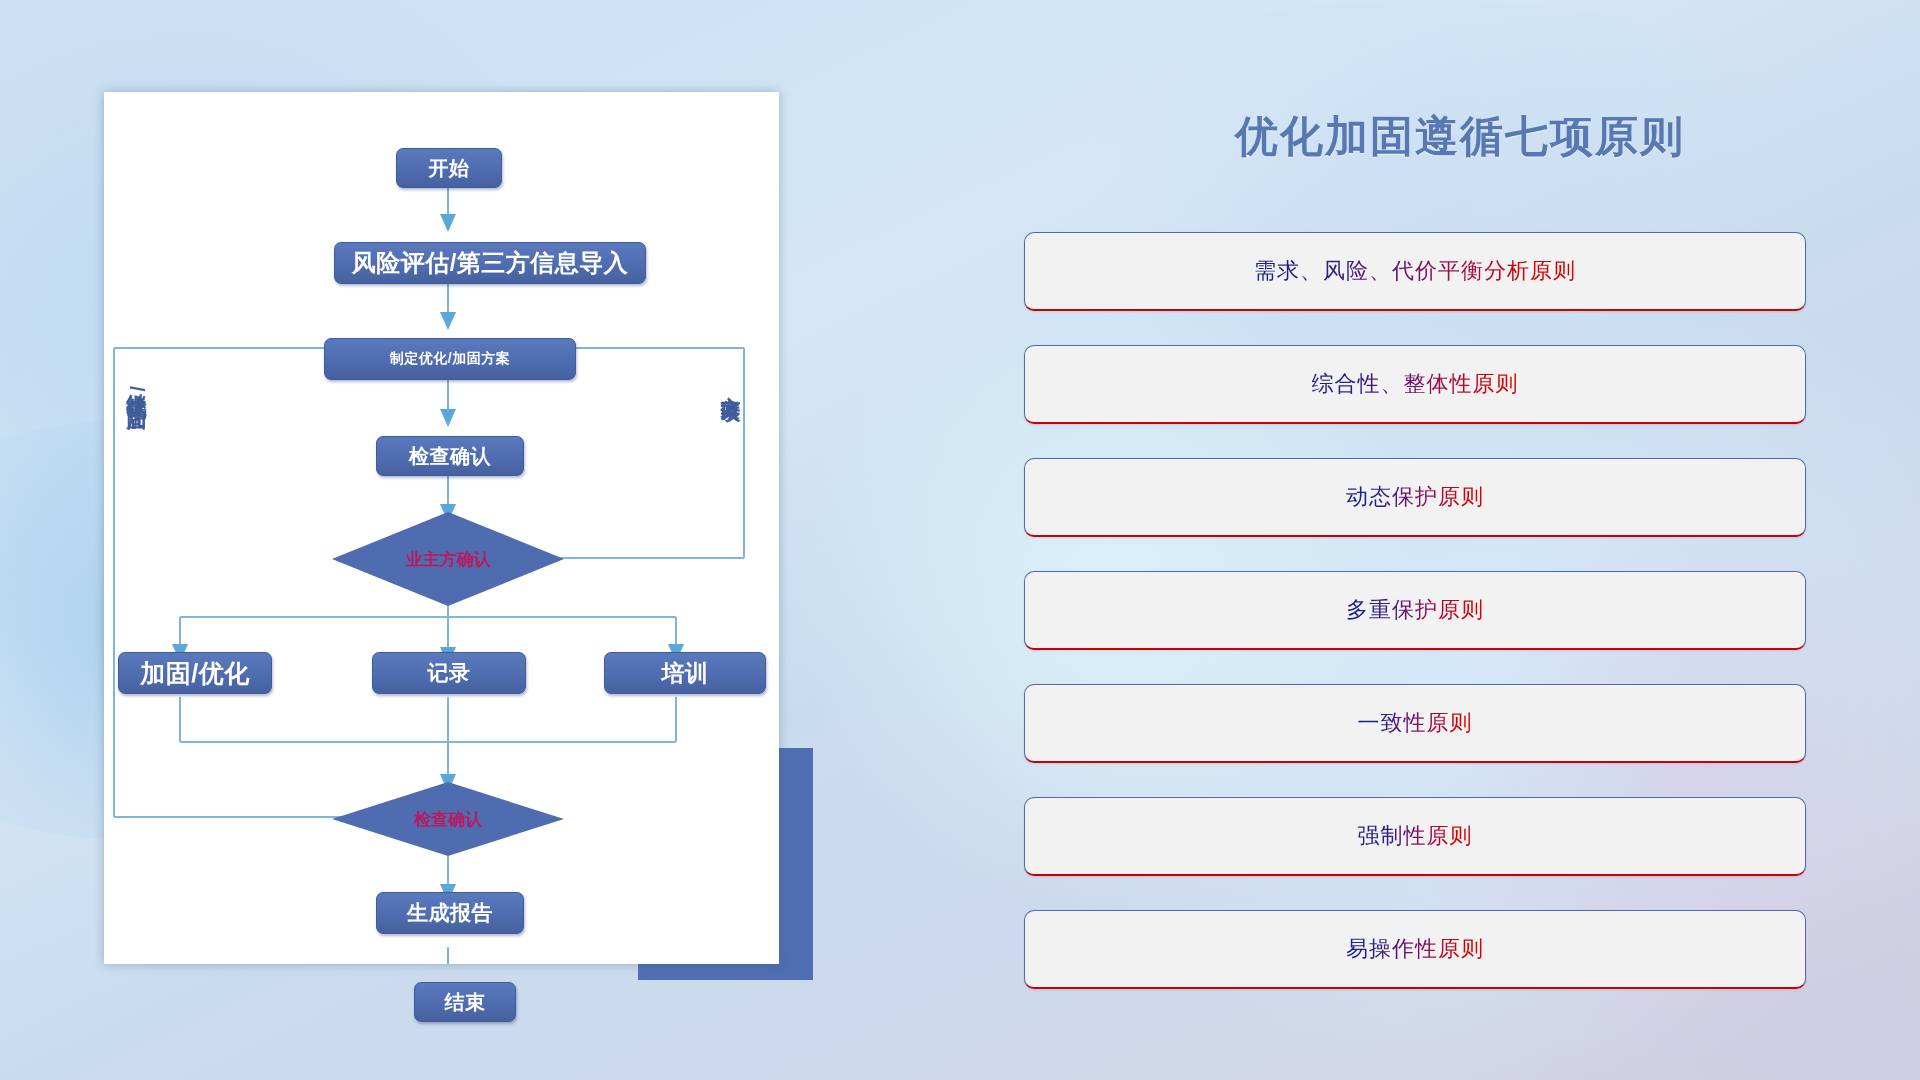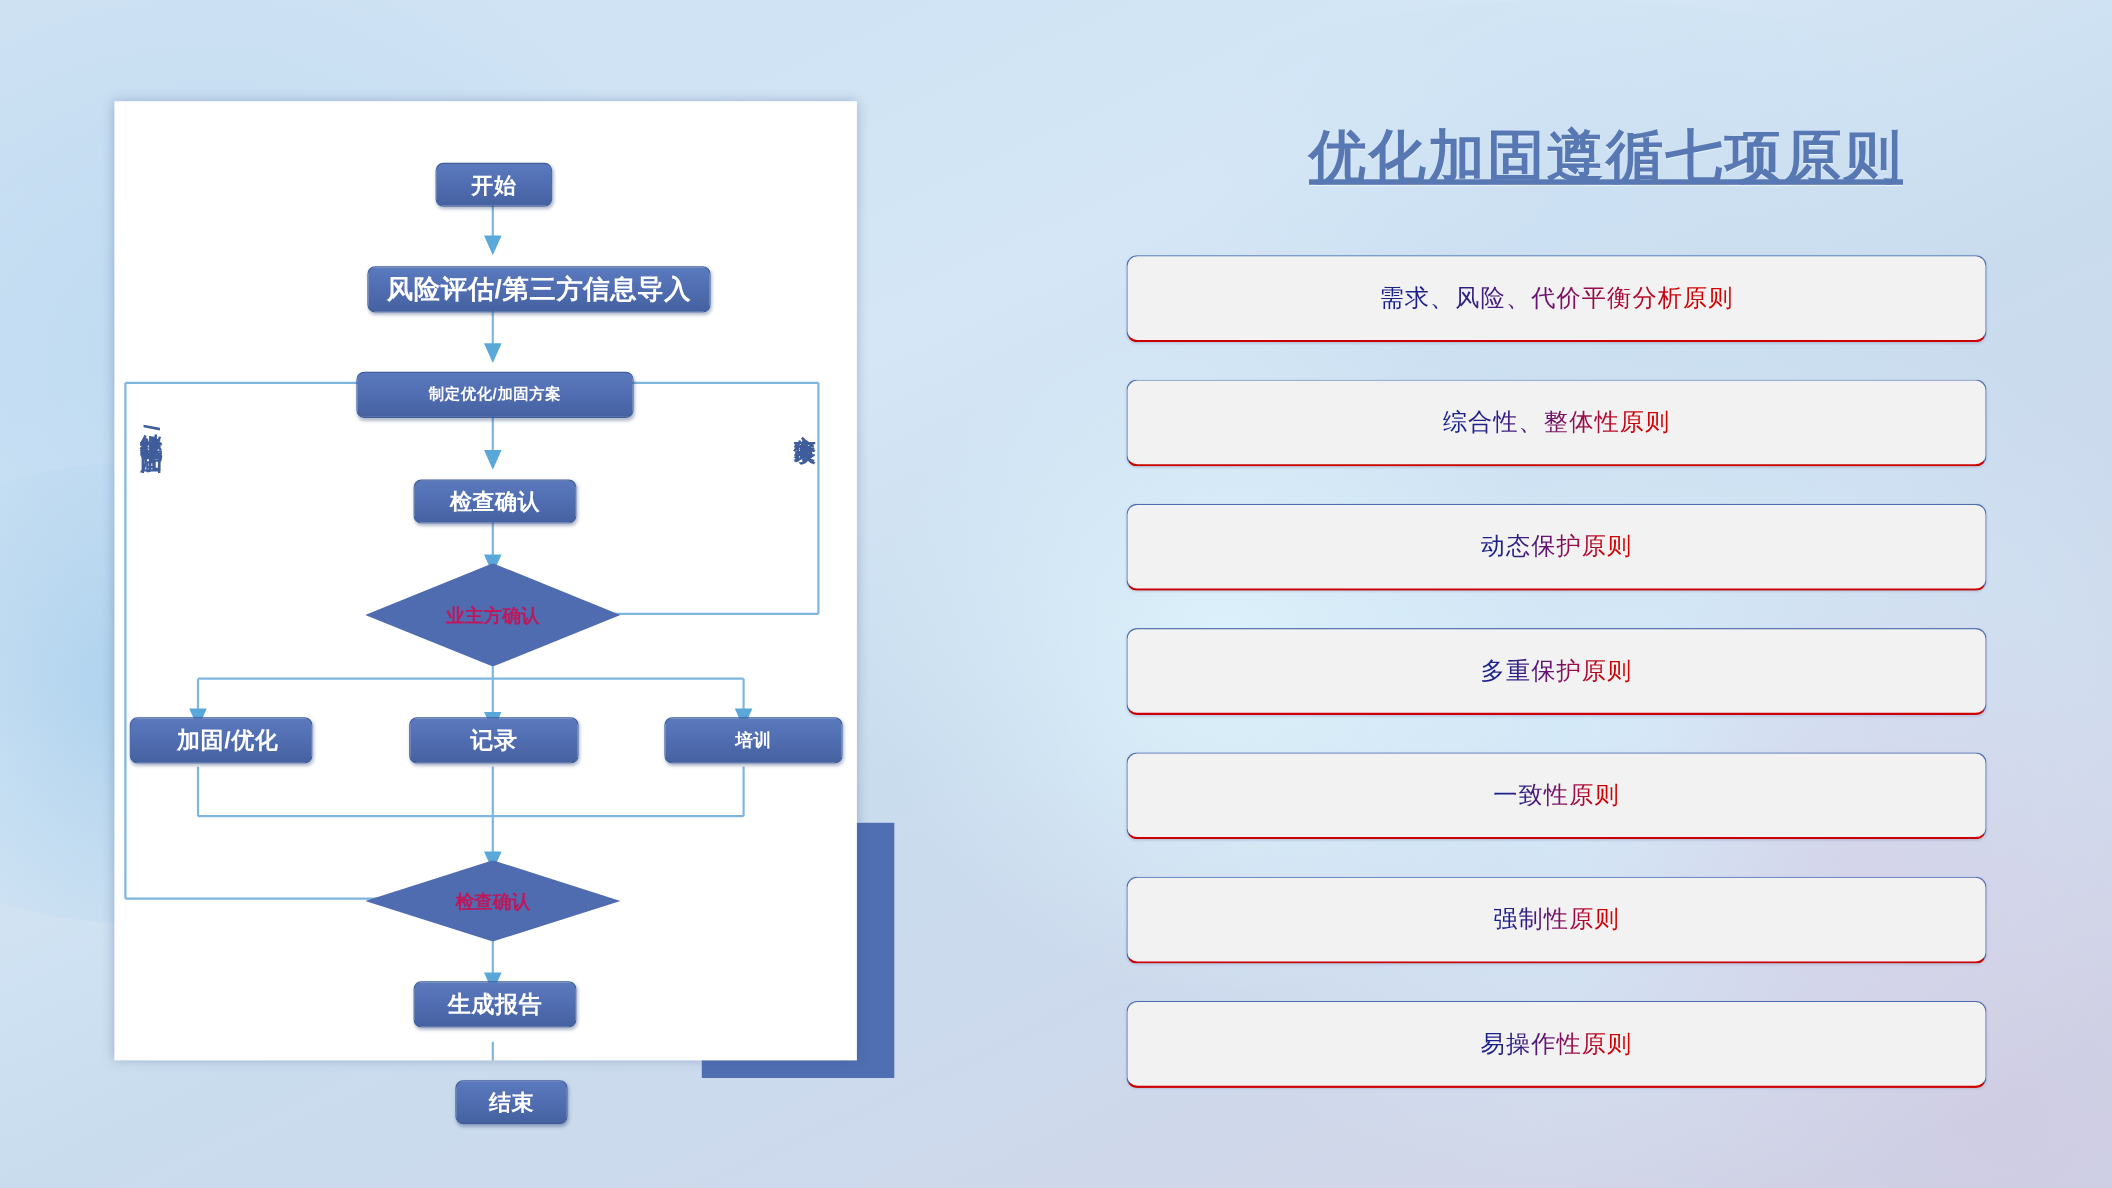--- a/index.html
+++ b/index.html
@@ -98,26 +98,25 @@
     white-space: nowrap;
   }
 
   
   #right-title {
     position: absolute;
     left: 1150px;
     top: 108px;
     width: 620px;
     text-align: center;
-    font-size: 52px;
+    font-size: 43px;
     font-weight: bold;
     color: #5878b4;
     letter-spacing: 2px;
     text-shadow: 0 1px 1px rgba(255,255,255,0.65);
-    text-decoration: underline;
   }
 
   #principles {
     position: absolute;
     left: 1024px;
     top: 232px;
     width: 782px;
   }
 
   .principle {
@@ -218,29 +217,29 @@
 
     <div class="node-box" style="left:272px; top:344px; width:146px; height:38px; font-size:20px;">
       <span>检查确认</span>
     </div>
 
     <div class="node-diamond" style="left:228px; top:420px; width:232px; height:94px; font-size:17px;">
       <span class="dia-shape"></span>
       <span class="dia-label">业主方确认</span>
     </div>
 
-    <div class="node-box" style="left:14px; top:560px; width:152px; height:40px; font-size:21px;padding-left:12px;">
+    <div class="node-box" style="left:14px; top:560px; width:152px; height:40px; font-size:25px;">
       <span>加固/优化</span>
     </div>
 
     <div class="node-box" style="left:268px; top:560px; width:152px; height:40px; font-size:21px;">
       <span>记录</span>
     </div>
 
-    <div class="node-box" style="left:500px; top:560px; width:160px; height:40px; font-size:16px;">
+    <div class="node-box" style="left:500px; top:560px; width:160px; height:40px; font-size:23px;">
       <span>培训</span>
     </div>
 
     <div class="node-diamond" style="left:228px; top:690px; width:232px; height:74px; font-size:17px;">
       <span class="dia-shape"></span>
       <span class="dia-label">检查确认</span>
     </div>
 
     <div class="node-box" style="left:272px; top:800px; width:146px; height:40px; font-size:21px;">
       <span>生成报告</span>

